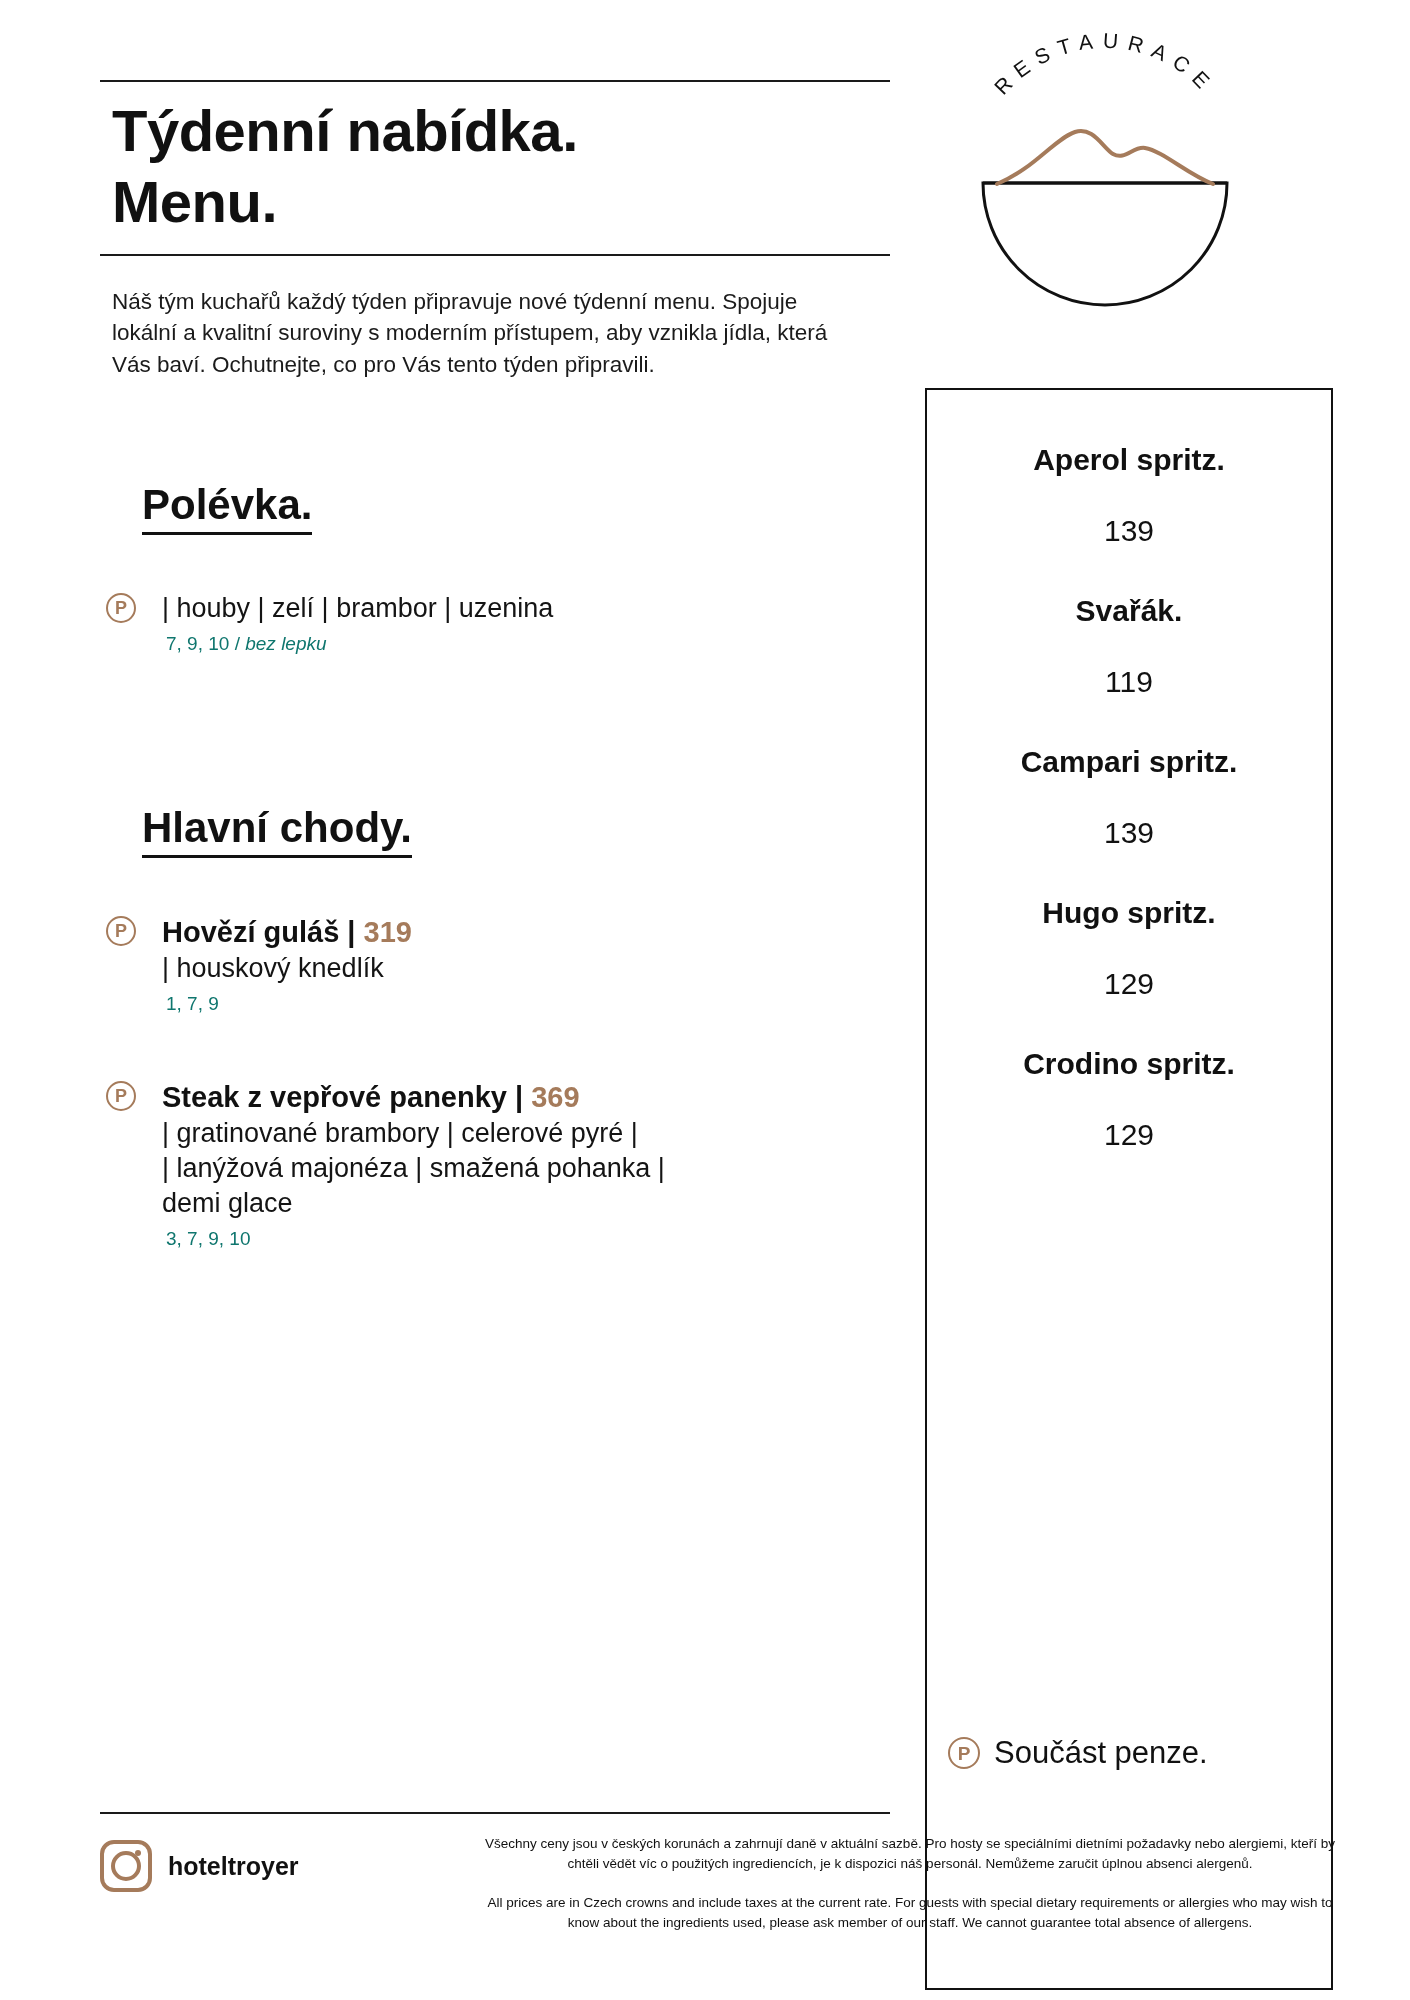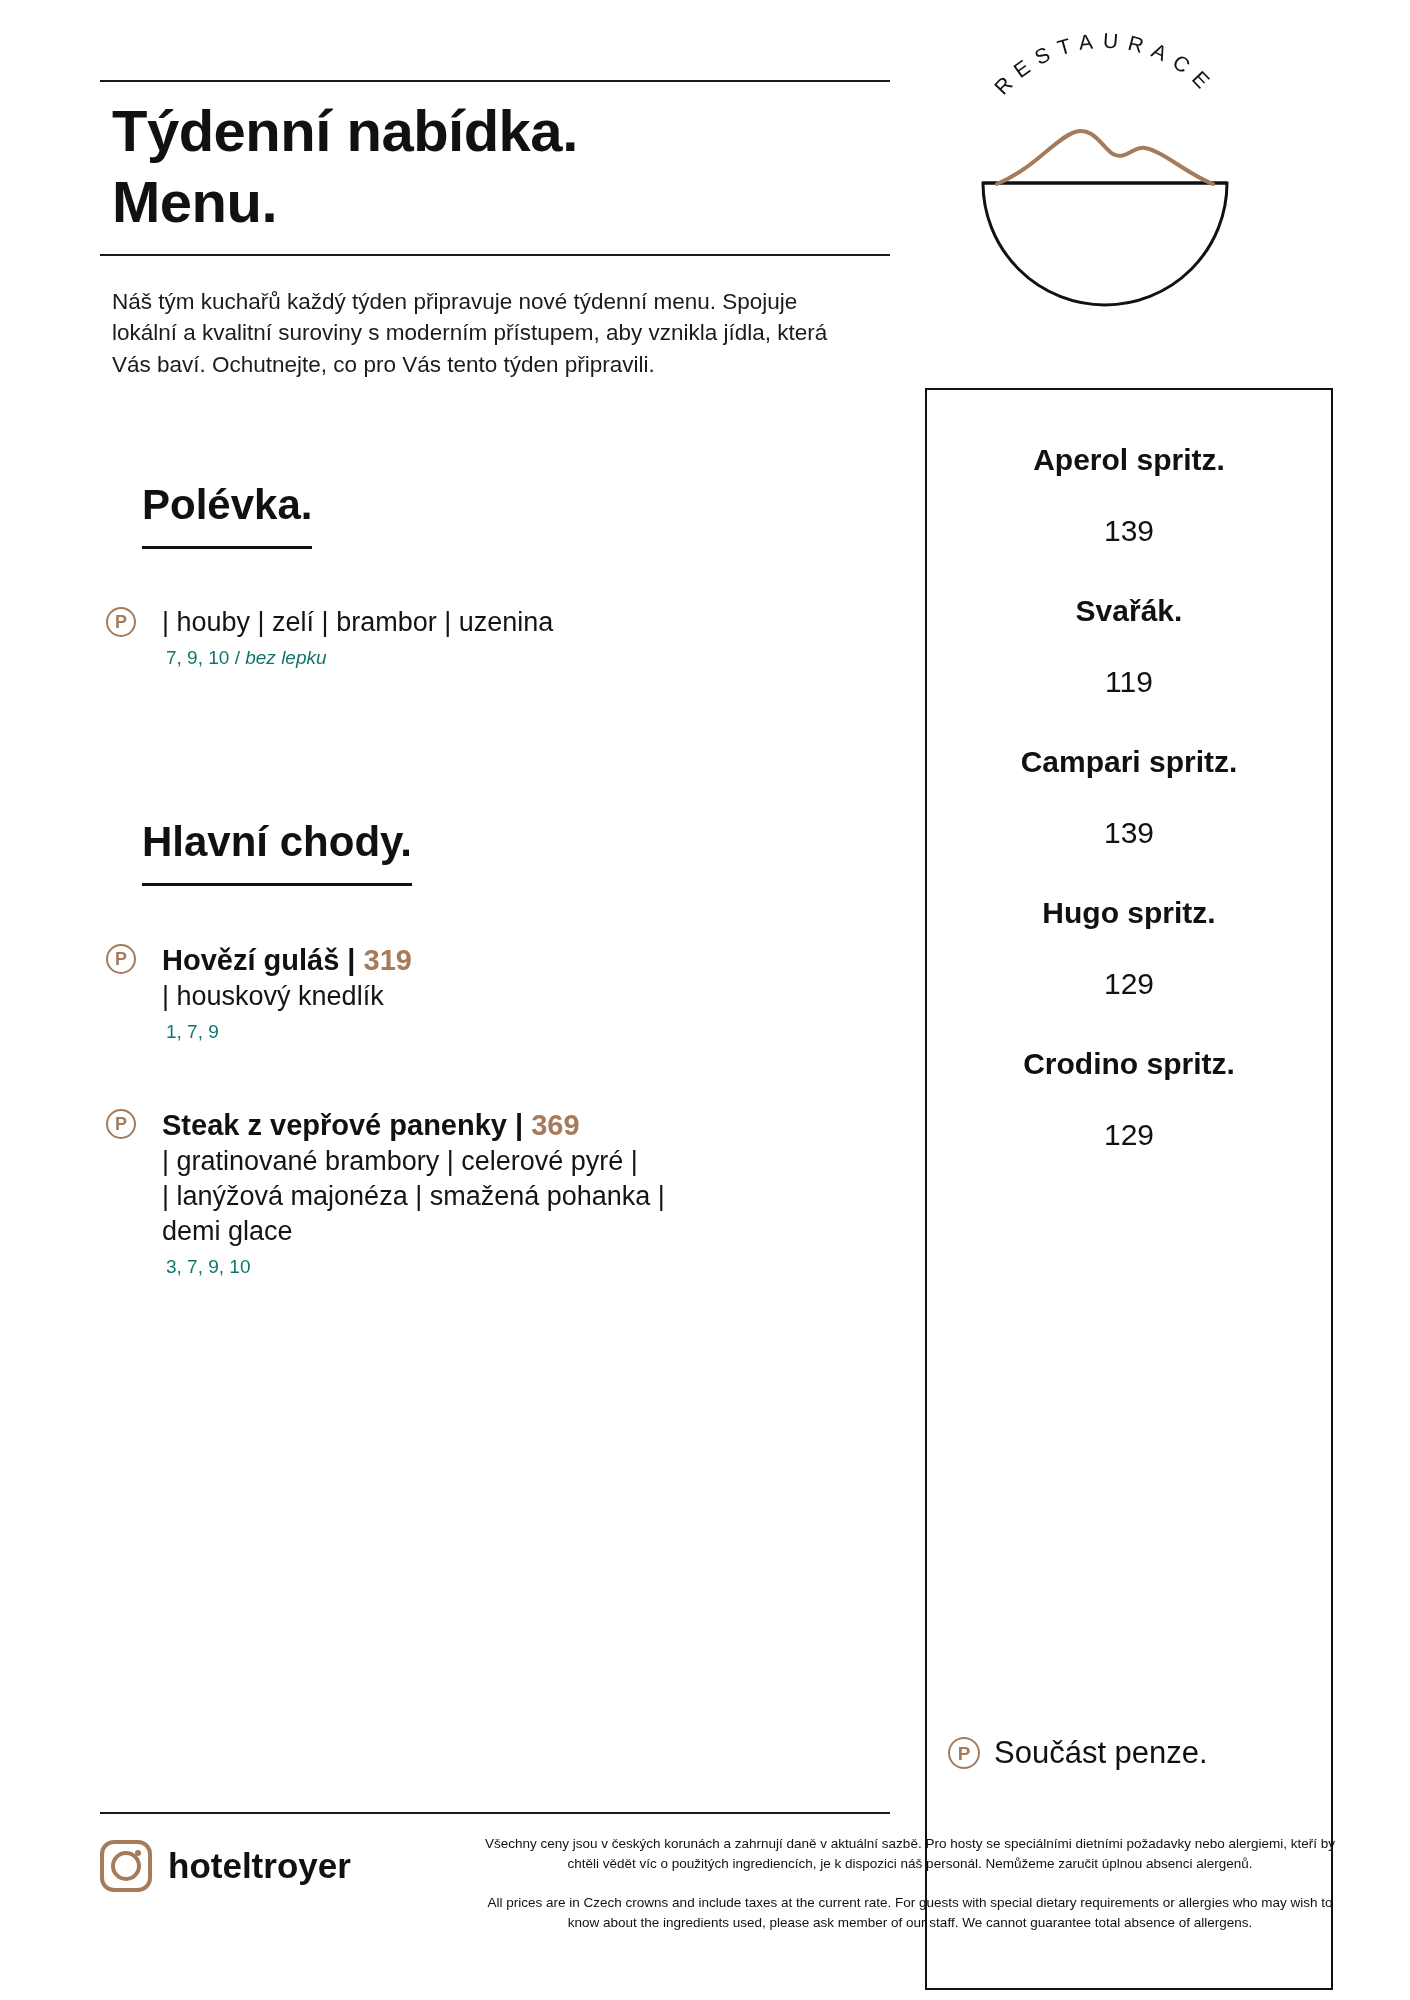--- a/index.html
+++ b/index.html
@@ -47,21 +47,21 @@
     color: #1b1b1b;
   }
   .intro p { margin: 0; }
 
   .section-head {
     font-size: 42px;
     font-weight: 700;
     margin: 0 0 0 42px;
     display: inline-block;
     border-bottom: 3px solid #111;
-    padding-bottom: 16px;
+    padding-bottom: 2px;
     line-height: 1.15;
   }
   .sec-soup { margin-top: 100px; }
   .sec-main { margin-top: 148px; }
 
   .items { margin-top: 56px; }
   .item {
     position: relative;
     padding-left: 62px;
     margin-bottom: 62px;
@@ -197,21 +197,21 @@
   }
   .ig-icon::after {
     content: "";
     position: absolute;
     right: 7px; top: 6px;
     width: 6px; height: 6px;
     background: #a57b5b;
     border-radius: 50%;
   }
   .social-handle {
-    font-size: 35px;
+    font-size: 25px;
     font-weight: 700;
     color: #111;
   }
 
   .fine-print {
     position: absolute;
     left: 470px;
     top: 1834px;
     width: 880px;
     text-align: center;

